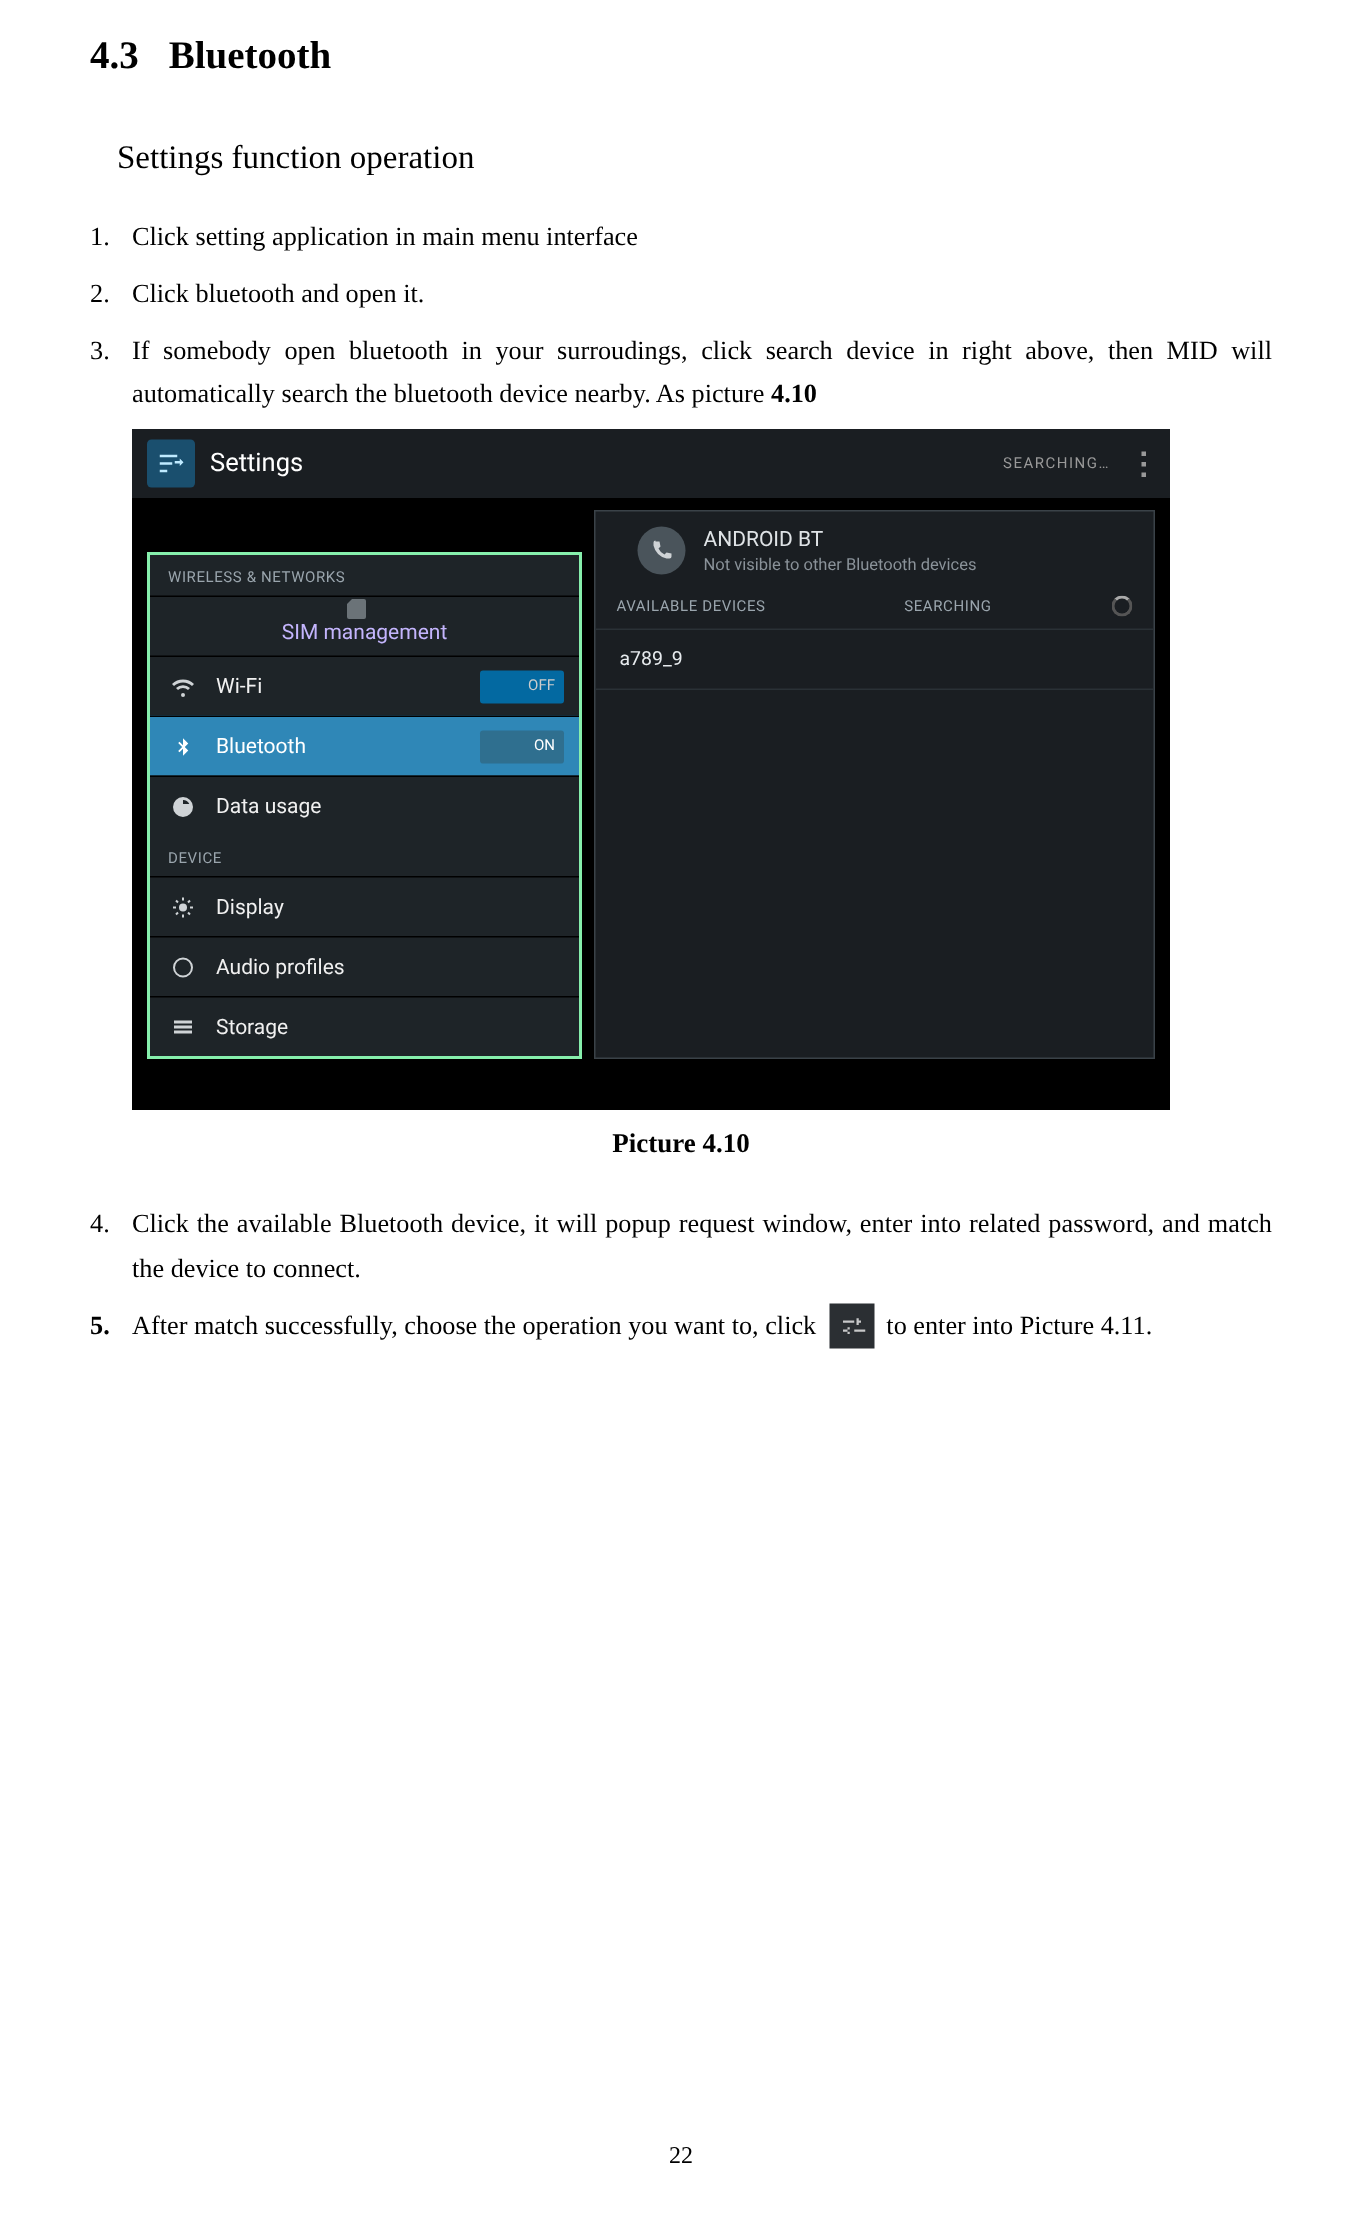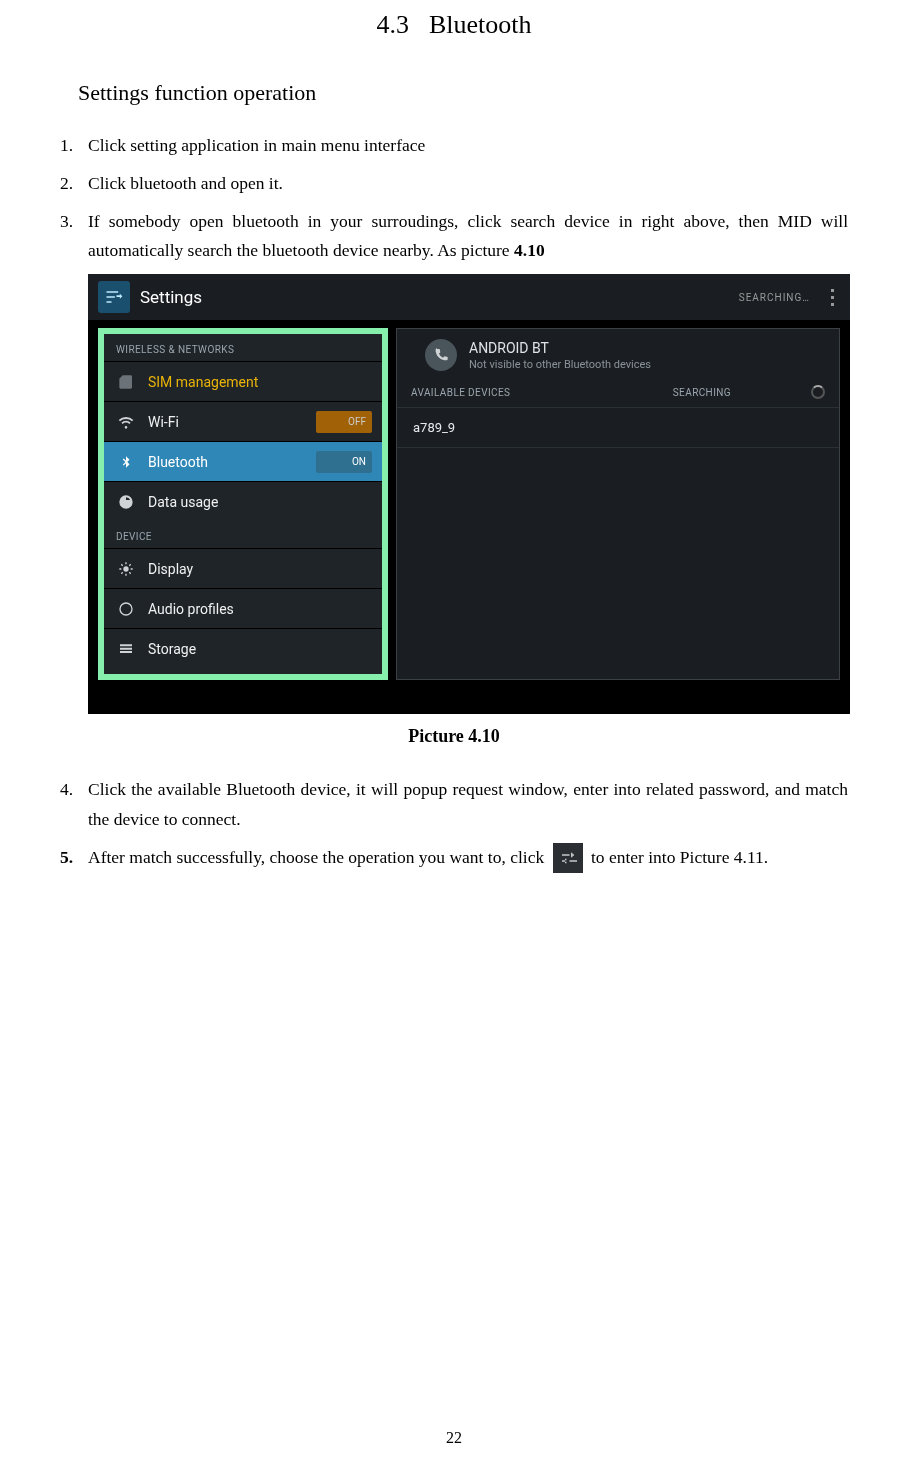--- a/index.html
+++ b/index.html
@@ -11,24 +11,23 @@
       color: #000;
       width: 908px;
     }
     .page {
       padding: 0 60px 40px 60px;
       position: relative;
       min-height: 1475px;
     }
     .section-heading {
       font-size: 26px;
-      font-weight: normal;
+      font-weight: bold;
       margin: 0 0 40px 0;
-      padding-top: 10px;
-      text-align: center;
+      padding-top: 22px;
     }
     .section-num { margin-right: 20px; }
     .subsection {
       font-size: 22px;
       margin: 0 0 25px 18px;
     }
     .ordered { margin: 0; padding: 0; }
     .item {
       display: flex;
       font-size: 17.5px;
@@ -67,21 +66,21 @@
       background: #2b2f33;
       align-items: center;
       justify-content: center;
       margin: 0 4px;
     }
     .inline-icon svg { fill: #c7c8c9; }
 
     
     .shot {
       margin: 6px 0 6px 28px;
-      width: 762px;
+      width: 692px;
       background: #000;
       font-family: "Roboto","Arial",sans-serif;
       font-size: 13px;
       color: #eaeaea;
     }
     .shot-header {
       display: flex;
       align-items: center;
       height: 46px;
       background: #1a1e22;
@@ -96,22 +95,23 @@
     }
     .settings-txt { font-size: 17px; color: #fff; }
     .hdr-spacer { flex: 1; }
     .searching-label { font-size: 10px; color:#999; letter-spacing:1px; margin-right:14px; }
     .overflow { width:16px; display:flex; flex-direction:column; align-items:center; gap:4px; }
     .overflow div { width:3px;height:3px;background:#999; }
 
     .shot-body { display:flex; padding:8px 10px 10px 10px; gap:8px; background:#000; min-height:370px;}
     .panel-left {
       width: 290px;
-      border:6px solid #86efac;
+      border:2px solid #86efac;
       background:#1e2428;
+      margin-top:28px;
     }
     .panel-right {
       flex:1;
       border:1px solid #3a4248;
       background:#1a1e22;
     }
     .cat-head {
       font-size:10px;
       color:#9aa5ad;
       padding:10px 12px 6px 12px;
@@ -119,27 +119,27 @@
     }
     .row {
       display:flex;
       align-items:center;
       height:40px;
       padding:0 10px;
       font-size:14px;
       border-top:1px solid #000;
       color:#f0f0f0;
     }
-    .row.dim { color:#eab308; }
+    .row.dim { color:#c4b5fd;flex-direction:column; }
     .row.selected { background:#2f87b7; color:#fff; }
     .row .ico { width:24px; display:flex; justify-content:center; margin-right:10px; }
     .switch {
       margin-left:auto;
       width:56px;height:22px;
-      background:#a16207;
+      background:#0369a1;
       display:flex;align-items:center;justify-content:flex-end;
       font-size:10px;color:#ccc;padding:0 6px;
       border-radius:2px;
     }
     .switch.on { background:#2f6f8f; color:#fff; justify-content:flex-end; }
     .switch.on::before { content:""; }
 
     .right-top {
       display:flex;align-items:center;
       padding:10px 12px 8px 28px;

